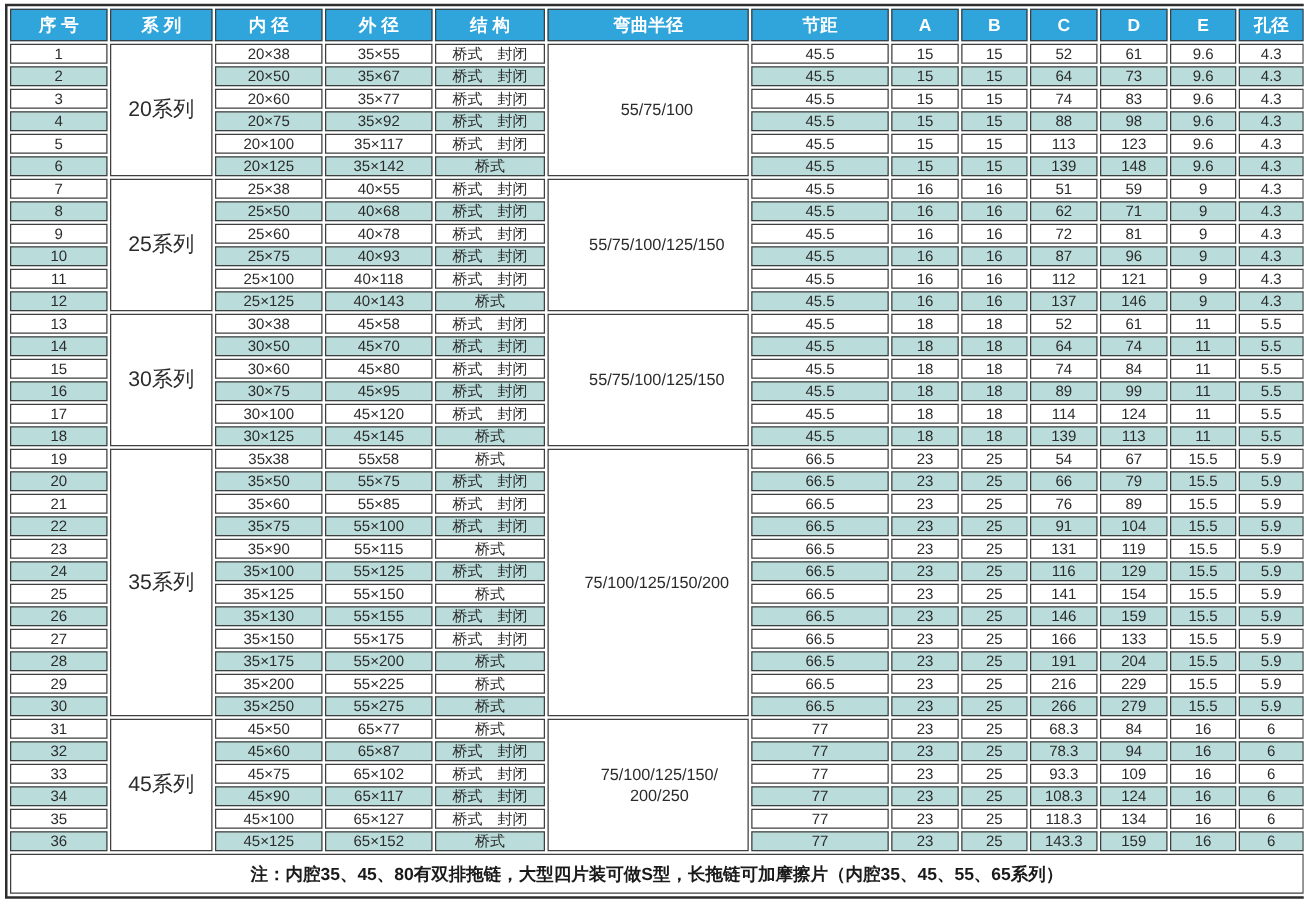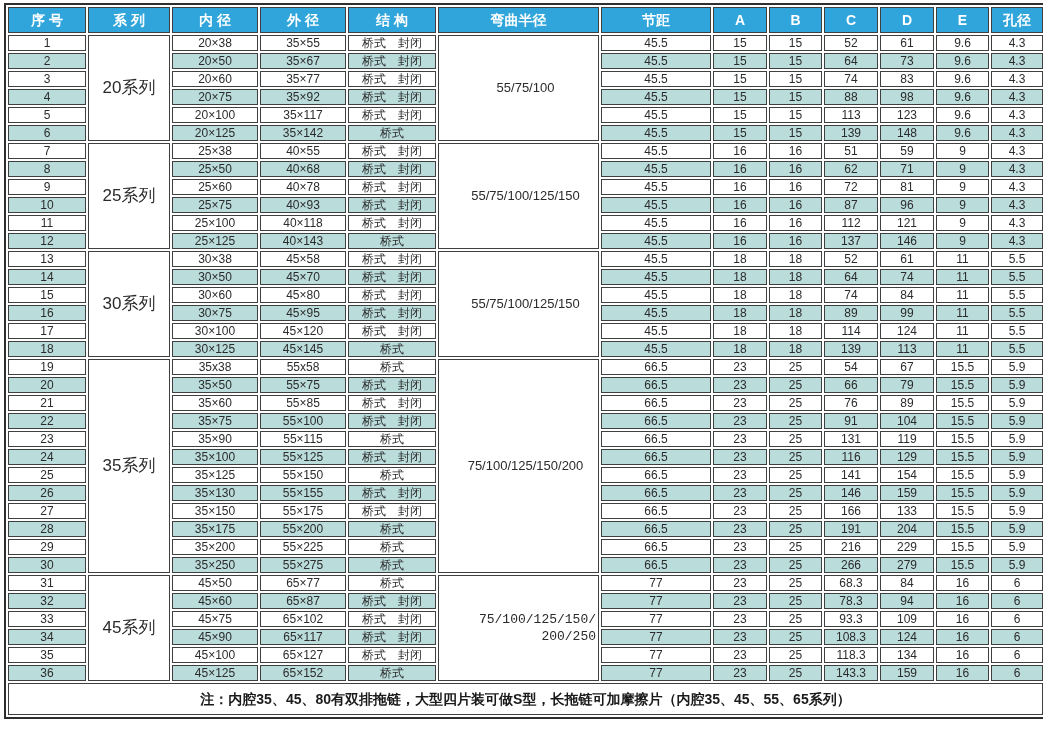--- a/index.html
+++ b/index.html
@@ -45,24 +45,23 @@
     background: #ffffff;
   }
   table.spec tbody tr.alt td { background: #badcdb; }
   table.spec tbody td.merged {
     background: #ffffff;
     font-size: 17px;
   }
   table.spec tbody td.bend { font-size: 13px; padding-left: 16px; }
   table.spec tbody td.bend.two-line {
     white-space: pre-line;
-    text-align: right;
+    text-align: center;
     padding-left: 20px;
     line-height: 17px;
-    font-family: Liberation Mono, monospace;
   }
   
   col.c-no     { width: 78px;  }
   col.c-series { width: 82px;  }
   col.c-id     { width: 86px;  }
   col.c-od     { width: 86px;  }
   col.c-struct { width: 88px;  }
   col.c-bend   { width: 161px; }
   col.c-pitch  { width: 110px; }
   col.c-a      { width: 54px;  }

